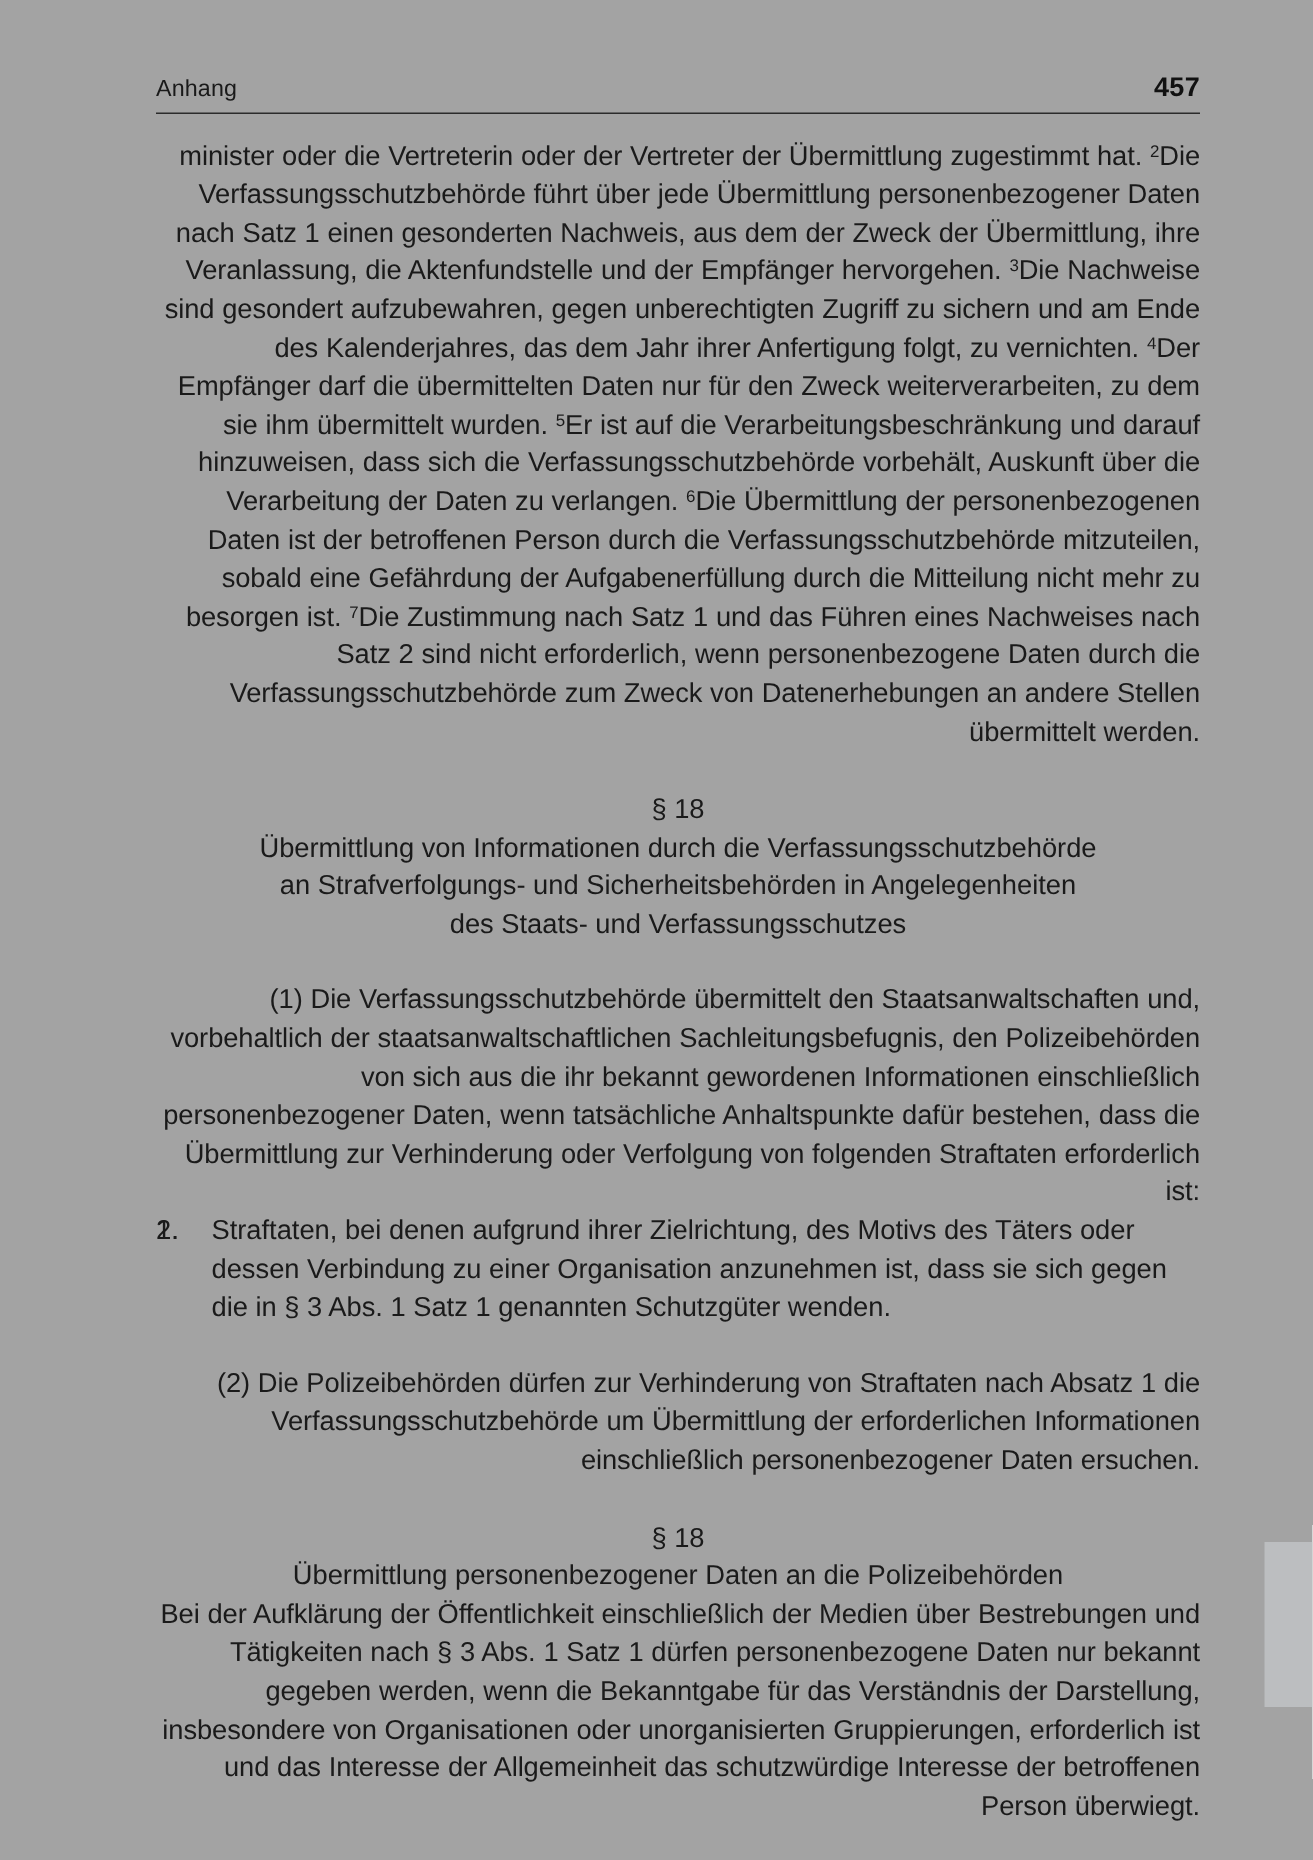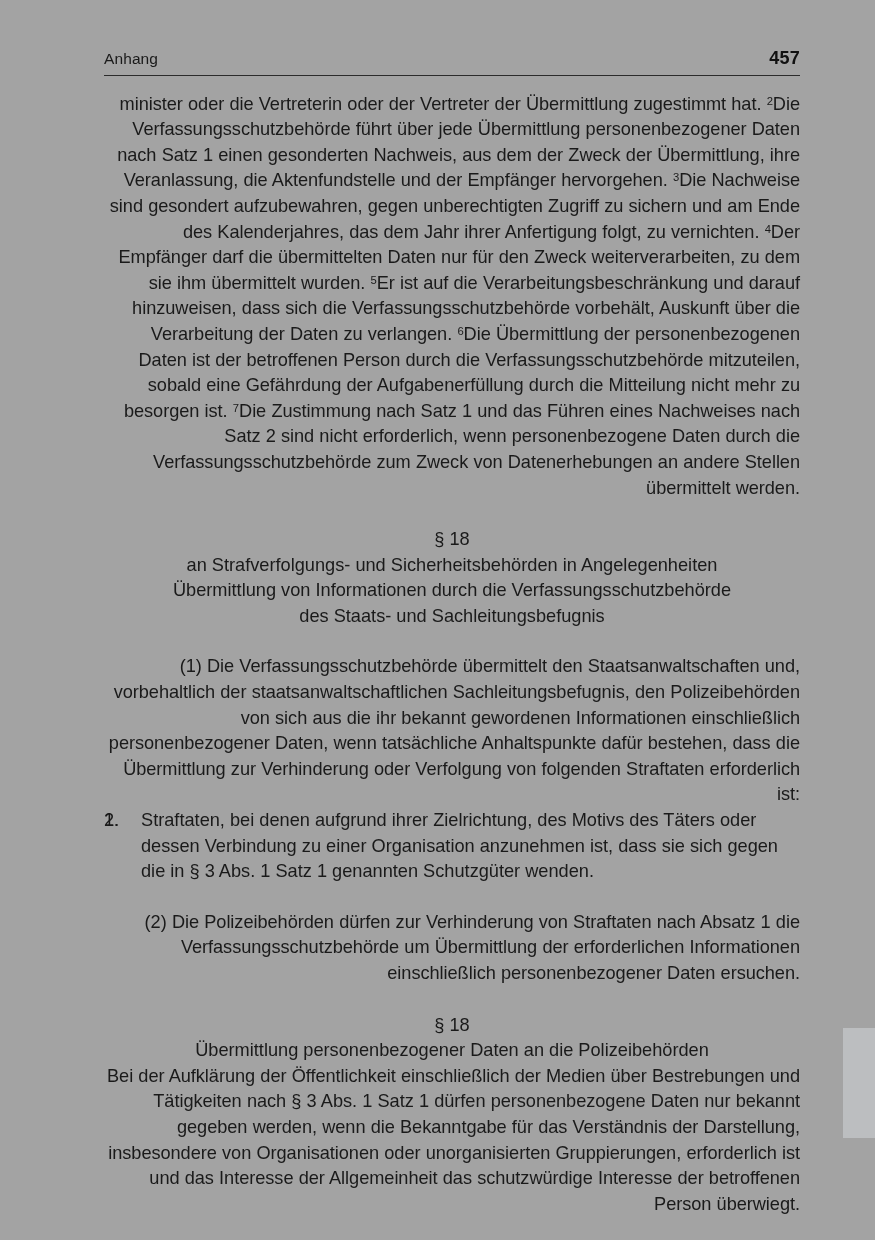--- a/index.html
+++ b/index.html
@@ -130,23 +130,23 @@
       <span class="runhead-title">Anhang</span>
       <span class="runhead-page">457</span>
     </div>
 
     <div class="body-block">
       <p class="para"><span>minister oder die Vertreterin oder der Vertreter der Übermittlung zugestimmt hat. </span><sup>2</sup><span>Die Verfassungsschutzbehörde führt über jede Übermittlung personenbezogener Daten nach Satz 1 einen gesonderten Nachweis, aus dem der Zweck der Übermittlung, ihre Veranlassung, die Aktenfundstelle und der Empfänger hervorgehen. </span><sup>3</sup><span>Die Nachweise sind gesondert aufzubewahren, gegen unberechtigten Zugriff zu sichern und am Ende des Kalenderjahres, das dem Jahr ihrer Anfertigung folgt, zu vernichten. </span><sup>4</sup><span>Der Empfänger darf die übermittelten Daten nur für den Zweck weiterverarbeiten, zu dem sie ihm übermittelt wurden. </span><sup>5</sup><span>Er ist auf die Verarbeitungsbeschränkung und darauf hinzuweisen, dass sich die Verfassungsschutzbehörde vorbehält, Auskunft über die Verarbeitung der Daten zu verlangen. </span><sup>6</sup><span>Die Übermittlung der personenbezogenen Daten ist der betroffenen Person durch die Verfassungsschutzbehörde mitzuteilen, sobald eine Gefährdung der Aufgabenerfüllung durch die Mitteilung nicht mehr zu besorgen ist. </span><sup>7</sup><span>Die Zustimmung nach Satz 1 und das Führen eines Nachweises nach Satz 2 sind nicht erforderlich, wenn personenbezogene Daten durch die Verfassungsschutzbehörde zum Zweck von Datenerhebungen an andere Stellen übermittelt werden.</span></p>
     </div>
 
     <div class="gap-lg">
       <p class="sec-num">§ 18</p>
+      <p class="sec-head">Übermittlung von Informationen durch die Verfassungsschutzbehörde</p>
       <p class="sec-head">an Strafverfolgungs- und Sicherheitsbehörden in Angelegenheiten</p>
-      <p class="sec-head">Übermittlung von Informationen durch die Verfassungsschutzbehörde</p>
-      <p class="sec-head">des Staats- und Sachleitungsbefugnis</p>
+      <p class="sec-head">des Staats- und Verfassungsschutzes</p>
 
       <p class="para indent gap-sm">(1) Die Verfassungsschutzbehörde übermittelt den Staatsanwaltschaften und, vorbehaltlich der staatsanwaltschaftlichen Sachleitungsbefugnis, den Polizeibehörden von sich aus die ihr bekannt gewordenen Informationen einschließlich personenbezogener Daten, wenn tatsächliche Anhaltspunkte dafür bestehen, dass die Übermittlung zur Verhinderung oder Verfolgung von folgenden Straftaten erforderlich ist:</p>
 
       <ol class="numlist gap-md">
         <li>
           <span class="marker">1.</span>
         </li>
         <li>
           <span class="marker">2.</span>
           <span>Straftaten, bei denen aufgrund ihrer Zielrichtung, des Motivs des Täters oder dessen Verbindung zu einer Organisation anzunehmen ist, dass sie sich gegen die in § 3 Abs. 1 Satz 1 genannten Schutzgüter wenden.</span>

